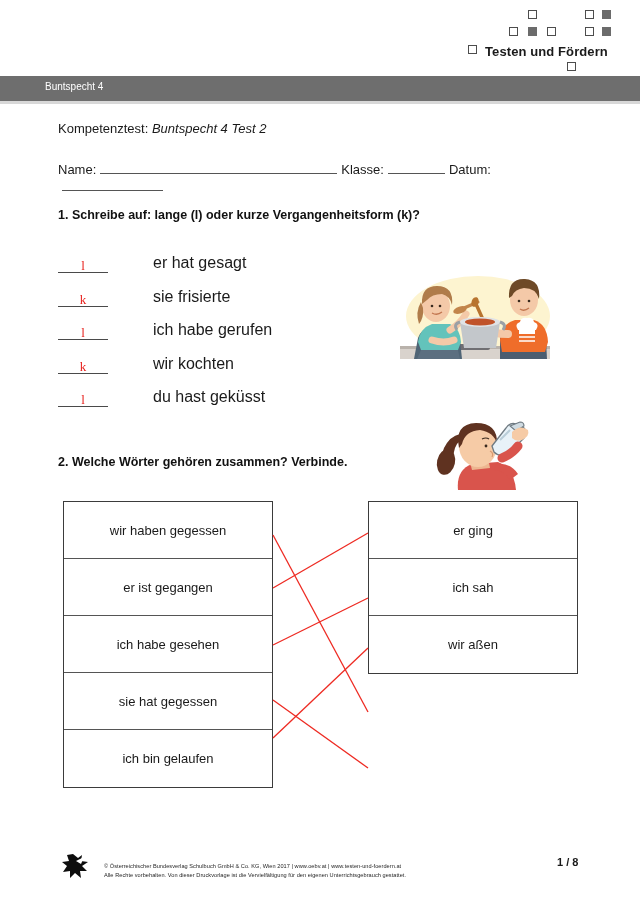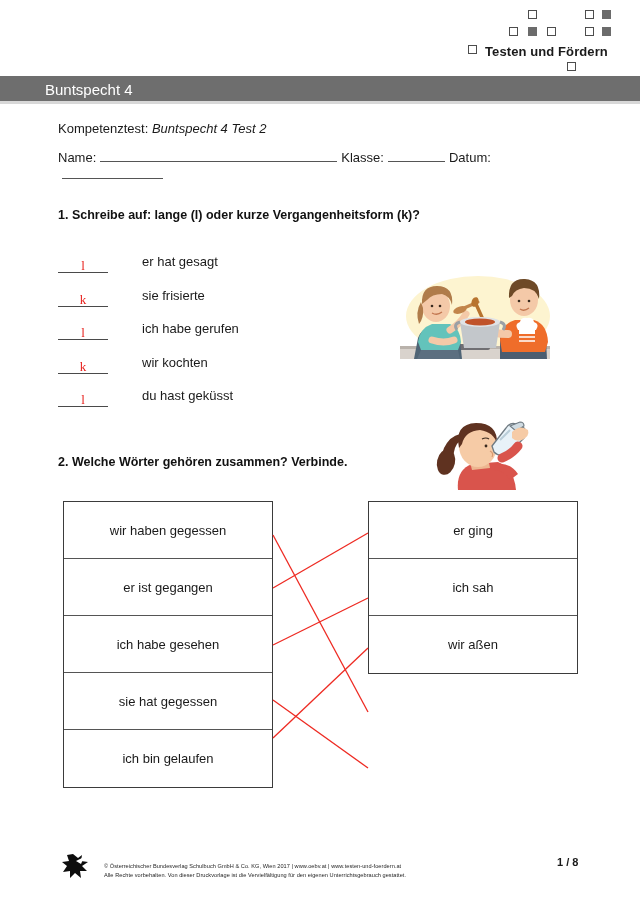--- a/index.html
+++ b/index.html
@@ -57,37 +57,37 @@
     left: 0;
     top: 101px;
     width: 640px;
     height: 3px;
     background: #d8d8d8;
   }
   .titlebar-label {
     position: absolute;
     left: 45px;
     top: 81px;
-    font-size: 15px;
+    font-size: 10px;
     color: #ffffff;
   }
 
   
   .kompetenz {
     position: absolute;
     left: 58px;
     top: 121px;
     font-size: 13px;
   }
   .kompetenz .it { font-style: italic; margin-top: 16px; }
 
   .nameline {
     position: absolute;
     left: 58px;
-    top: 148px;
+    top: 160px;
     font-size: 13px;
     width: 530px;
     text-decoration: underline;
   }
   .nameline .lbl { display: inline-block; }
   .rule {
     display: inline-block;
     border-bottom: 1.4px solid #555555;
     height: 13px;
     vertical-align: baseline;
@@ -127,23 +127,23 @@
     border-bottom: 1.2px solid #4a4a4a;
     text-align: center;
   }
   .ex1ans {
     font-size: 13px;
     color: #e8221e;
     font-family: "Liberation Serif", serif;
   }
   .ex1text {
     position: absolute;
-    left: 84px;
+    left: 95px;
     top: 2px;
-    font-size: 13px;
+    font-size: 16px;
   }
 
   
   .pic {
     position: absolute;
     overflow: hidden;
   }
   #pic-cooking {
     left: 388px;
     top: 258px;

